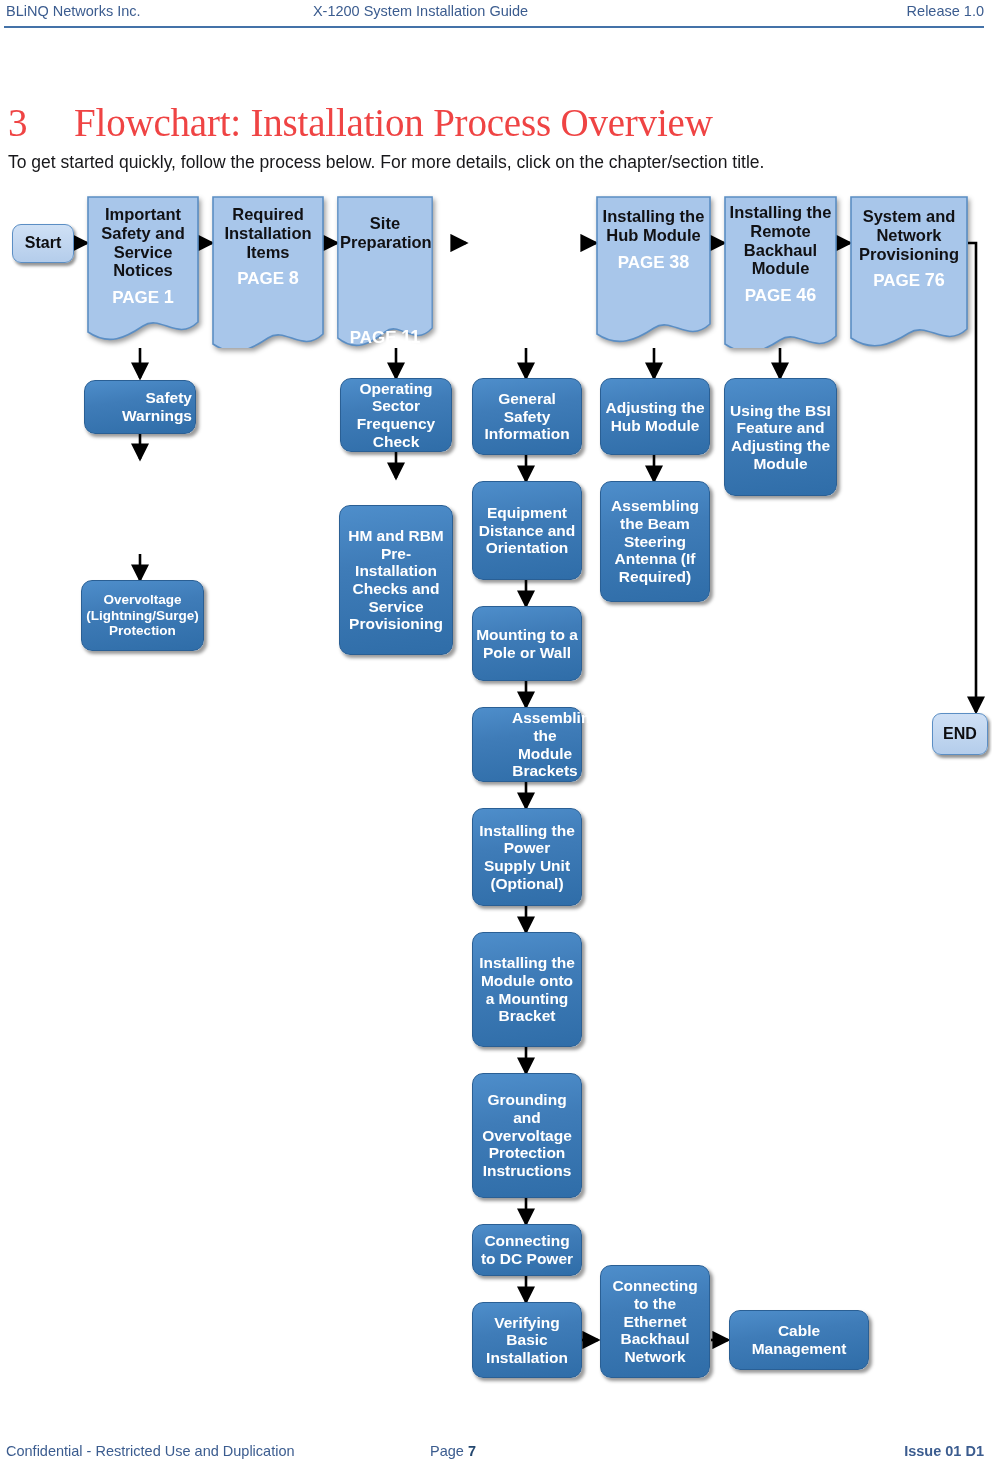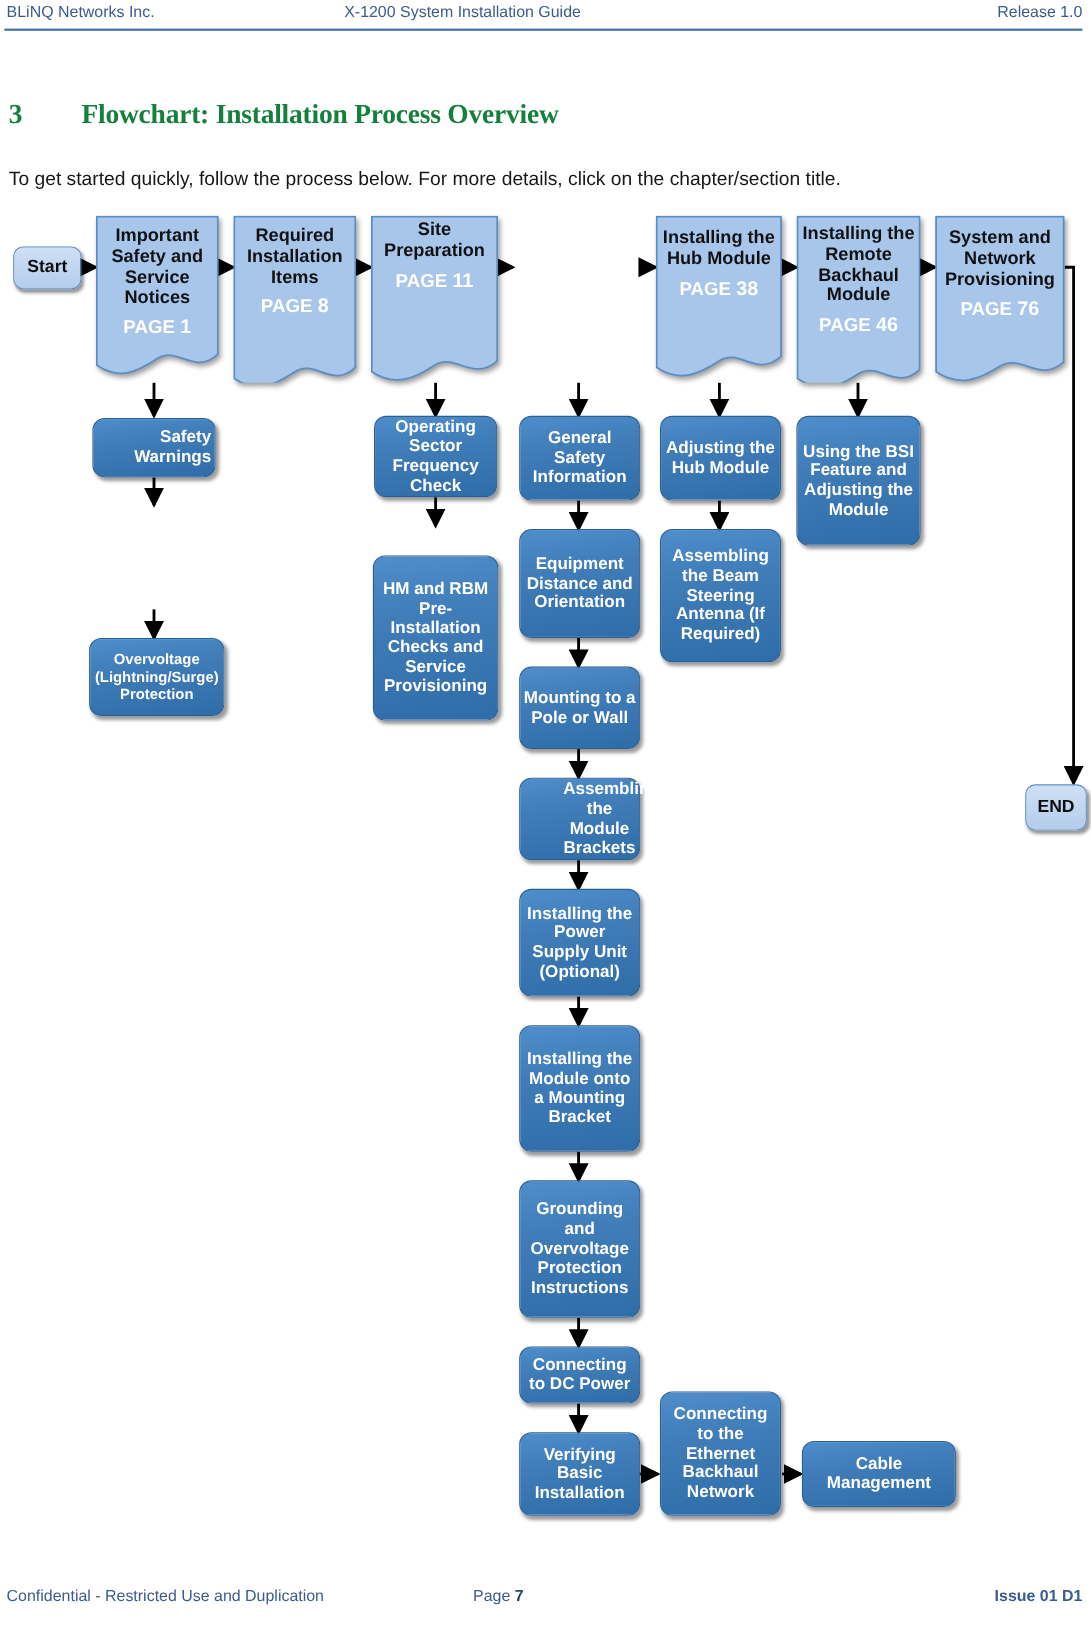--- a/index.html
+++ b/index.html
@@ -23,24 +23,24 @@
   #doc-header .hdr-mid   { position:absolute; left:16px; top:3px; width:809px; text-align:center; }
   #doc-header .hdr-right { position:absolute; right:8px; top:3px; }
   #header-rule {
     position:absolute; left:4px; top:26px; width:980px; height:2px;
     background:#4472a8;
   }
 
   
   #page-title {
     position:absolute; left:8px; top:74px; width:970px;
-    color:#15803d;
+    color:#ef4444;
     font-family:"Liberation Serif", serif;
-    font-weight:bold;
-    font-size:25px;
+    font-weight:normal;
+    font-size:39px;
     letter-spacing:-0.2px;
     white-space:nowrap;
   }
   #page-title .num { display:inline-block; width:66px; }
   #intro-text {
     position:absolute; left:8px; top:134px; width:970px;
     color:#17171a;
     font-size:17.5px;
     font-family:"Liberation Sans", sans-serif;
   }
@@ -185,21 +185,21 @@
   </div>
 
   <div class="node chapter" style="left:212px; top:196px; width:112px; height:152px;">
     <svg class="docshape" viewBox="0 0 112 152" preserveAspectRatio="none">
       <path d="M1,1 L111,1 L111,138 C90,158 74,130 56,142 C38,154 22,162 1,148 Z" fill="#a8c6ea" stroke="#5b8ec4" stroke-width="1.6"></path>
     </svg>
     <span class="lbl">Required Installation Items</span>
     <span class="pg"><span>PAGE</span> <span class="pgnum">8</span></span>
   </div>
 
-  <div class="node chapter" style="left:337px; top:196px; width:116px; height:152px; padding-top:4px;">
+  <div class="node chapter" style="left:337px; top:196px; width:96px; height:152px; padding-top:18px;justify-content:space-between;">
     <svg class="docshape" viewBox="0 0 116 152" preserveAspectRatio="none">
       <path d="M1,1 L115,1 L115,132 C93,152 76,124 58,136 C40,148 22,156 1,142 Z" fill="#a8c6ea" stroke="#5b8ec4" stroke-width="1.6"></path>
     </svg>
     <span class="lbl">Site Preparation</span>
     <span class="pg"><span>PAGE</span> <span class="pgnum">11</span></span>
   </div>
 
 
   <div class="node chapter" style="left:596px; top:196px; width:115px; height:152px; padding-top:11px;">
     <svg class="docshape" viewBox="0 0 115 152" preserveAspectRatio="none">

